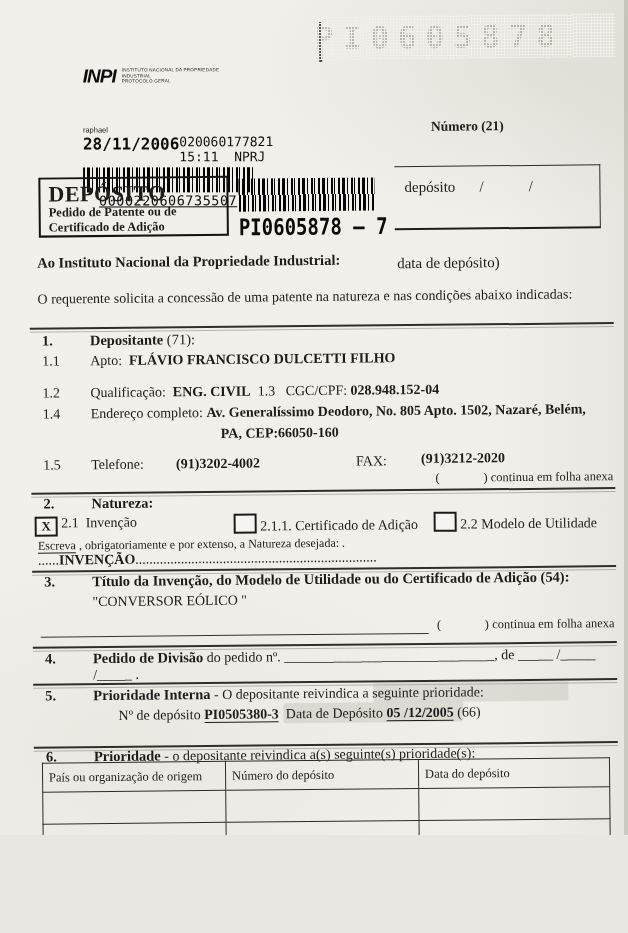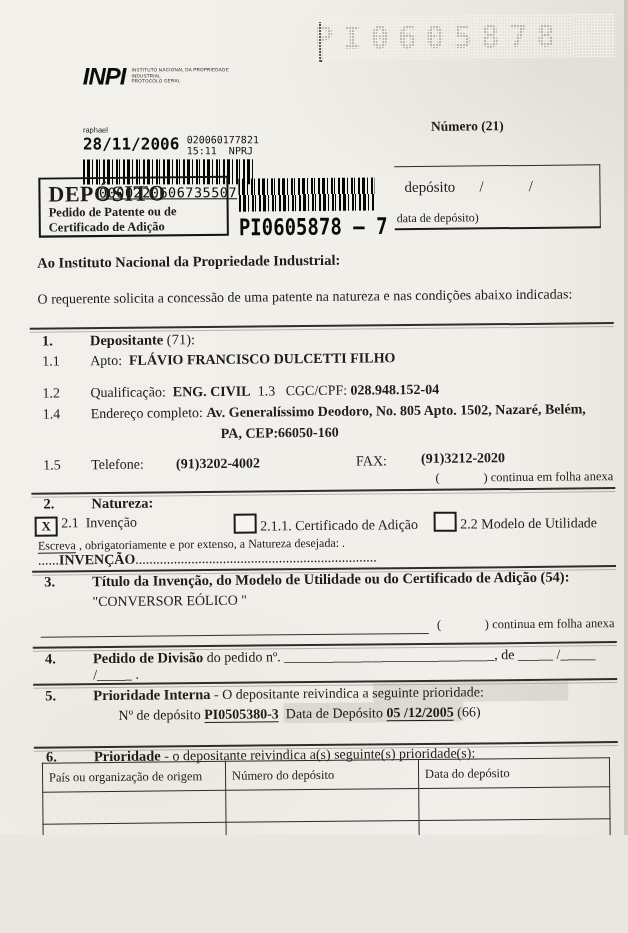--- a/index.html
+++ b/index.html
@@ -32,25 +32,25 @@
     content:'';position:absolute;inset:0;
     background:
       repeating-linear-gradient(0deg, rgba(241,239,233,.95) 0 1px, transparent 1px 3px),
       repeating-linear-gradient(90deg, rgba(241,239,233,.95) 0 1px, transparent 1px 3px);
   }
   .tickmark{position:absolute;left:322px;top:22px;width:3px;height:40px;background:rgba(40,38,34,.8);}
 
   
   .stamp{position:absolute;left:85px;top:66px;width:180px;transform:rotate(.4deg);}
   .logo{font-family:"Liberation Sans",sans-serif;font-weight:900;font-style:italic;
-        font-size:24px;letter-spacing:-1px;color:#0c0c0c;line-height:18px;}
+        font-size:19px;letter-spacing:-1px;color:#0c0c0c;line-height:18px;}
   .orgtxt{font-family:"Liberation Sans",sans-serif;font-size:4.6px;color:#2a2a28;
           line-height:5.5px;letter-spacing:.2px;width:120px;}
   .tiny{font-family:"Liberation Sans",sans-serif;font-size:7.5px;color:#222;margin-top:40px;}
-  .stampnum{font-family:"DejaVu Sans Mono",monospace;font-size:10px;color:#111;}
+  .stampnum{font-family:"DejaVu Sans Mono",monospace;font-size:13px;color:#111;}
   .stampdate{font-family:"DejaVu Sans Mono",monospace;font-size:16px;font-weight:bold;color:#0d0d0d;}
   .barcode{
     background-image:repeating-linear-gradient(90deg,
       #050505 0 2px, transparent 2px 4px,
       #050505 4px 7px, transparent 7px 9px,
       #050505 9px 10px, transparent 10px 13px,
       #050505 13px 15px, transparent 15px 16px,
       #050505 16px 17px, transparent 17px 20px);
   }
   .bcnum{font-family:"DejaVu Sans Mono",monospace;font-size:13.5px;color:#0c0c0c;letter-spacing:.5px;}
@@ -60,21 +60,21 @@
   
   .depbox{position:absolute;left:40px;top:175px;width:190px;height:60px;
           border:2.5px solid #131313;padding:3px 0 0 8px;box-sizing:border-box;}
   .deptitle{font-size:22px;font-weight:bold;letter-spacing:.5px;line-height:23px;}
   .depsub{font-size:12.5px;font-weight:bold;line-height:15px;}
   .pnum{font-family:"DejaVu Sans Mono",monospace;font-weight:bold;font-size:19px;
         transform:scaleY(1.2);transform-origin:left top;letter-spacing:0;color:#0a0a0a;}
   .databox{position:absolute;left:396px;top:167px;width:205px;height:61px;
            border-top:1.5px solid #2c2b28;border-right:1.5px solid #2c2b28;border-bottom:2px solid #1e1d1b;}
   .datalabel{font-size:15px;}
-  .datasub{font-size:12px;}
+  .datasub{font-size:15px;margin-top:44px;}
 
   
   .t14{font-size:14px;}
   .t145{font-size:14.5px;}
   .t12{font-size:12px;}
   .hr{position:absolute;left:30px;width:584px;height:2px;
       border-top:2px solid #2f2e2b;border-bottom:1px solid rgba(47,46,43,.30);}
   .secnum{position:absolute;left:42px;font-weight:bold;font-size:14.5px;}
   .subnum{position:absolute;left:42px;font-size:14px;}
   .cont{position:absolute;right:16px;font-size:12.5px;text-align:right;}

